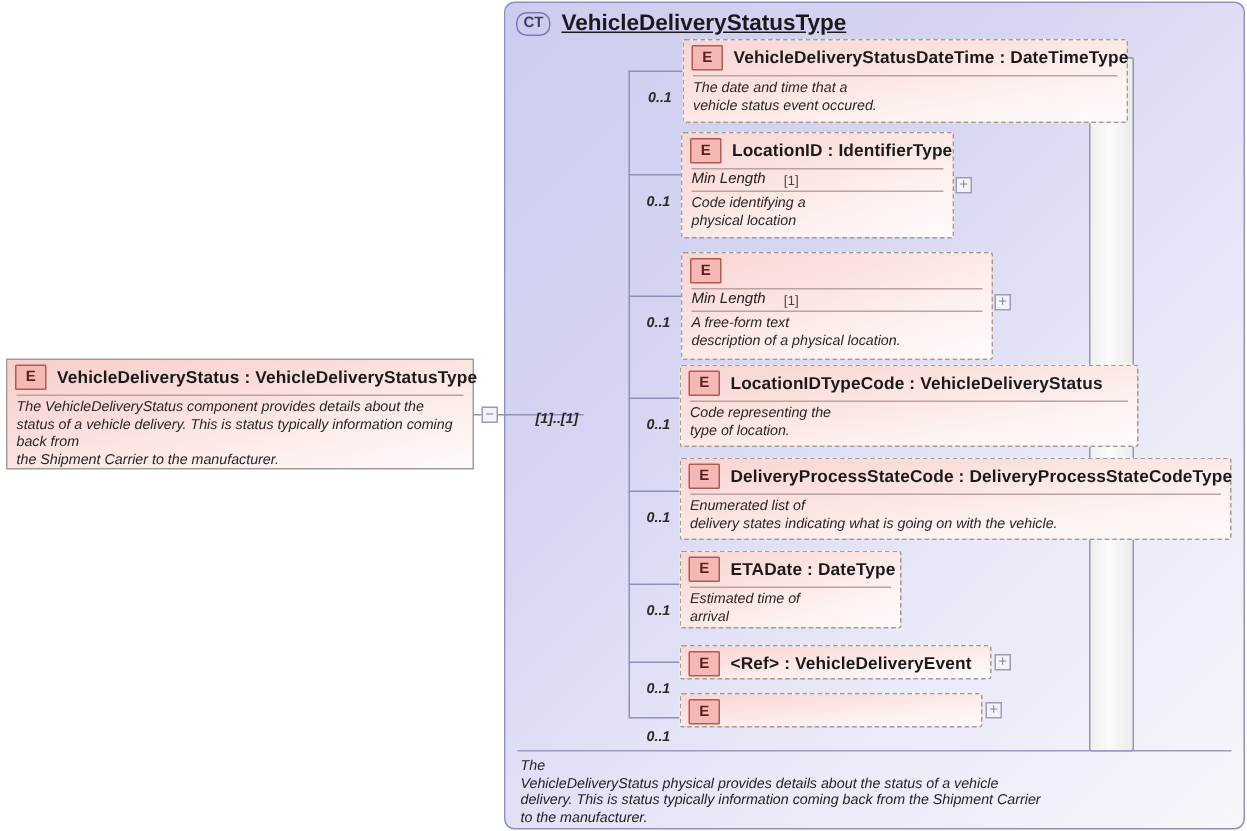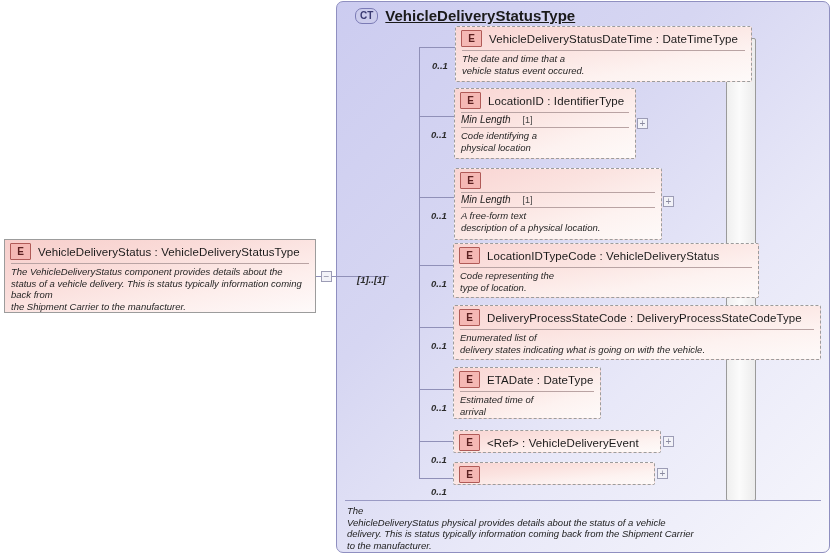--- a/index.html
+++ b/index.html
@@ -57,21 +57,21 @@
     font-weight: bold;
     color: #3b3b72;
     background: #ccccec;
     border: 1px solid #7b7bb5;
     border-radius: 7px;
     margin-right: 7px;
     flex: none;
   }
   .etitle {
     font-size: 11.5px;
-    font-weight: normal;
+    font-weight: bold;
     color: #1a1a1a;
     letter-spacing: .1px;
   }
   .sep {
     height: 0;
     border-top: 1px solid #b9a3a3;
     margin: 1px 6px 0 6px;
   }
   .facet {
     display: flex;
@@ -104,21 +104,20 @@
     width: 494px; height: 552px;
     box-sizing: border-box;
     background: linear-gradient(135deg, #ccccf0 0%, #d6d6f2 35%, #e8e8f8 65%, #f6f6fc 100%);
     border: 1px solid #8f8fc0;
     border-radius: 7px;
   }
   #ct-head {
     display: flex;
     align-items: center;
     padding: 5px 0 0 7px;
-    margin-left: 11px;
   }
   #ct-title {
     font-size: 15px;
     font-weight: bold;
     color: #1a1a1a;
     text-decoration: underline;
   }
   #ct-foot-sep {
     position: absolute;
     left: 8px; right: 8px; top: 498px;

